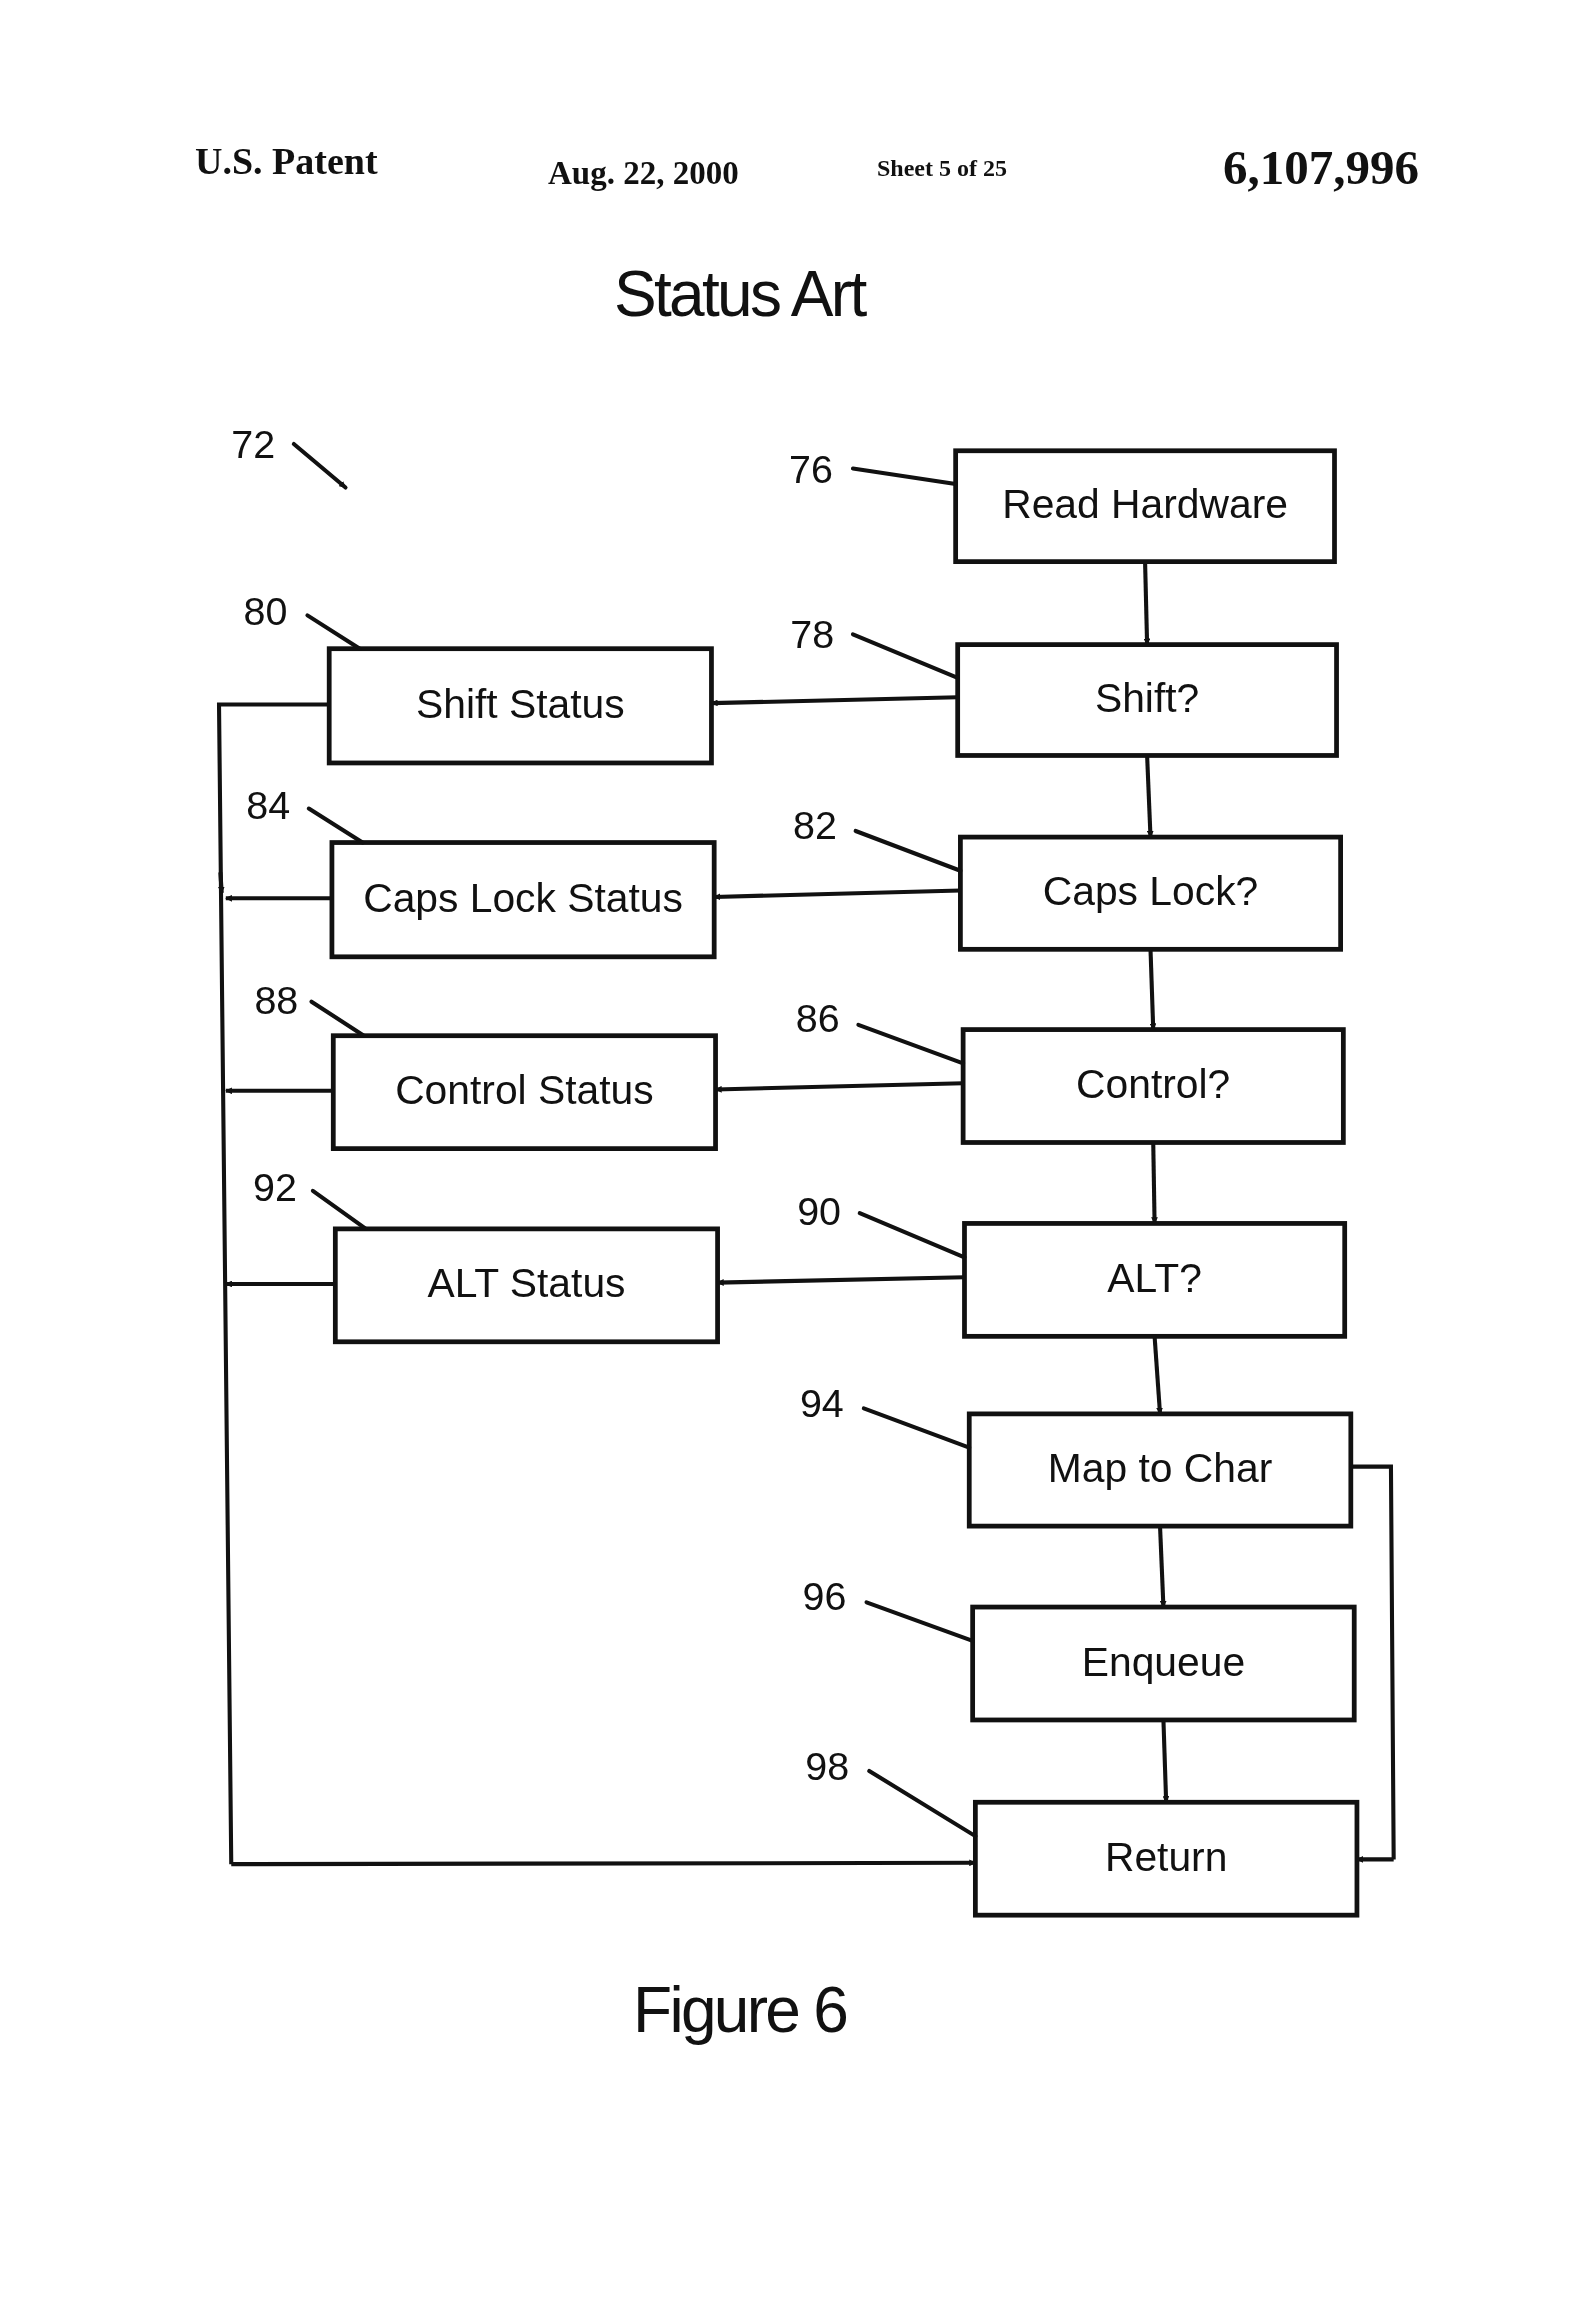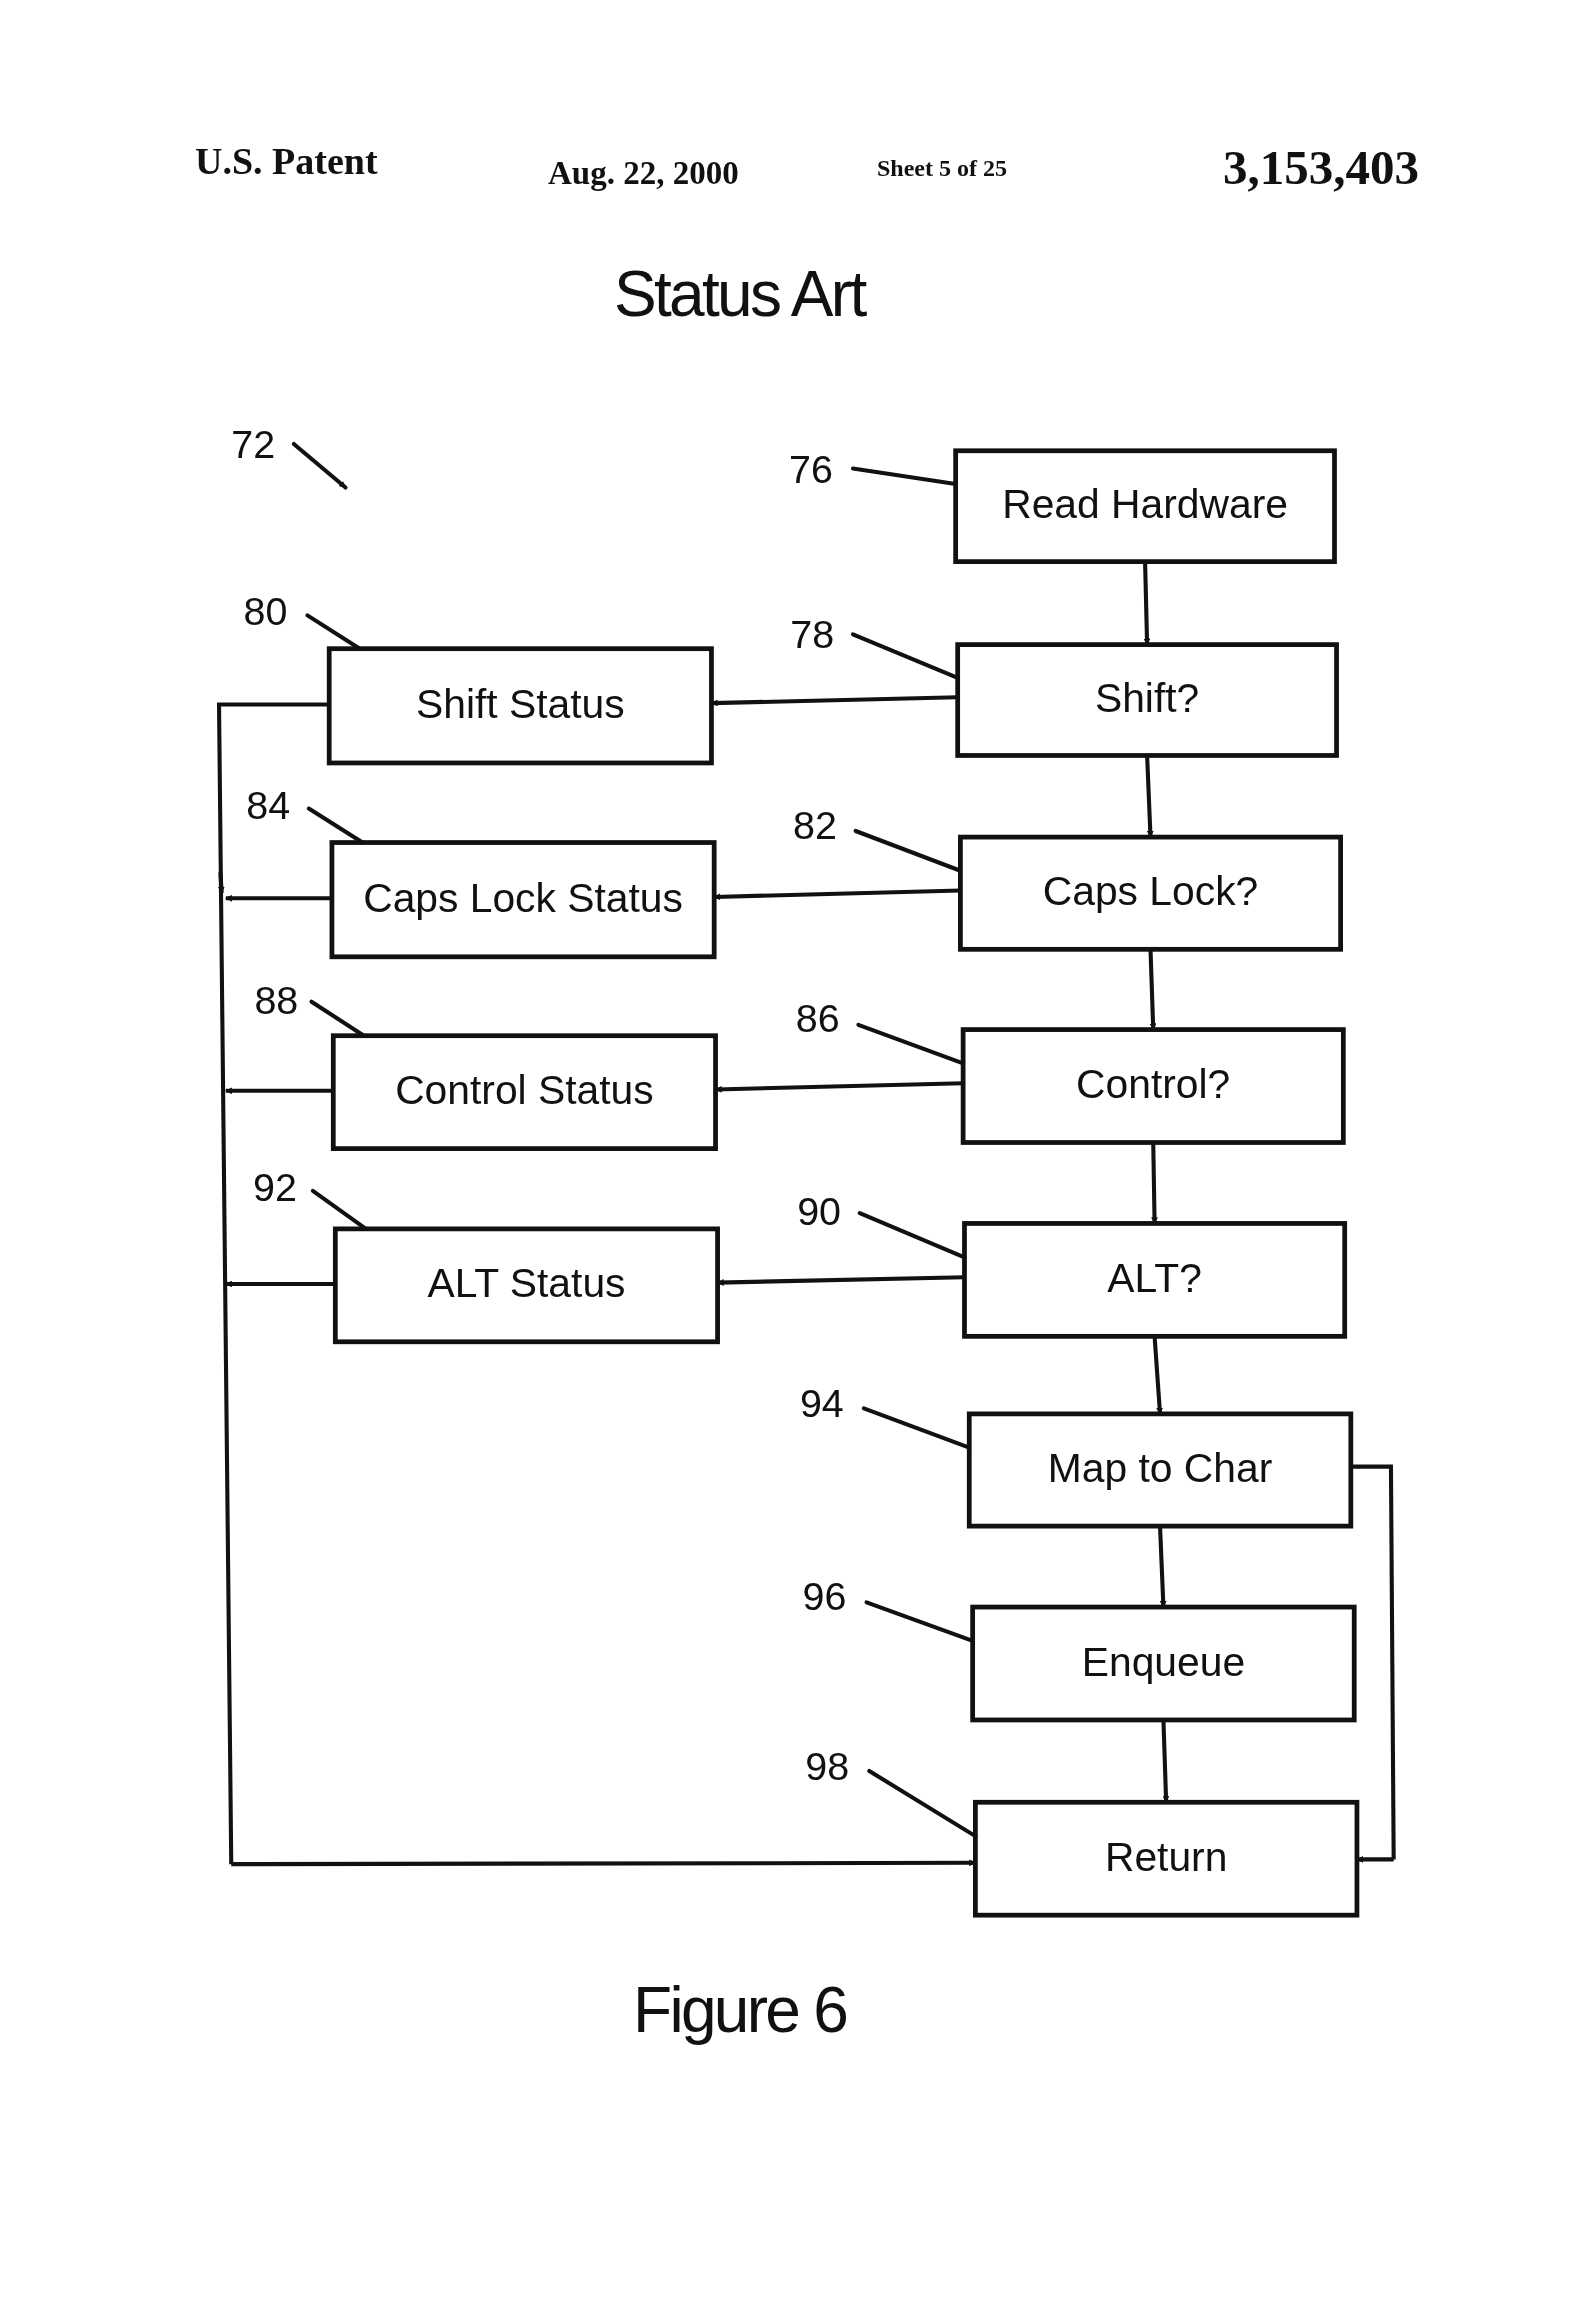--- a/index.html
+++ b/index.html
@@ -17,21 +17,21 @@
   .lead { stroke:#111; stroke-width:6; fill:none; stroke-linecap:round; }
   .label { font-family:"Liberation Sans", sans-serif; font-size:60px; fill:#111; text-anchor:middle; dominant-baseline:middle; }
   .ref { font-family:"Liberation Sans", sans-serif; font-size:58px; fill:#111; }
 </style>
 </head>
 <body>
 
 <div class="hdr" id="h-left">U.S. Patent</div>
 <div class="hdr" id="h-date">Aug. 22, 2000</div>
 <div class="hdr" id="h-sheet">Sheet 5 of 25</div>
-<div class="hdr" id="h-num">3,153,403</div>
+<div class="hdr" id="h-num">6,107,996</div>
 <div id="prior">Status Art</div>
 
 <svg id="flow" width="1578" height="2319" viewBox="0 0 2320 3408">
   <defs>
     <marker id="ah" markerWidth="10" markerHeight="10" refX="9" refY="5" orient="auto" markerUnits="userSpaceOnUse" viewBox="0 0 10 10">
       <path d="M0,0 L10,5 L0,10 z" fill="#111"></path>
     </marker>
   </defs>
   <g id="edges-layer">
       <path d="M1683.5,825 L1686.5,947" class="line" marker-end="url(#ah)"></path>

